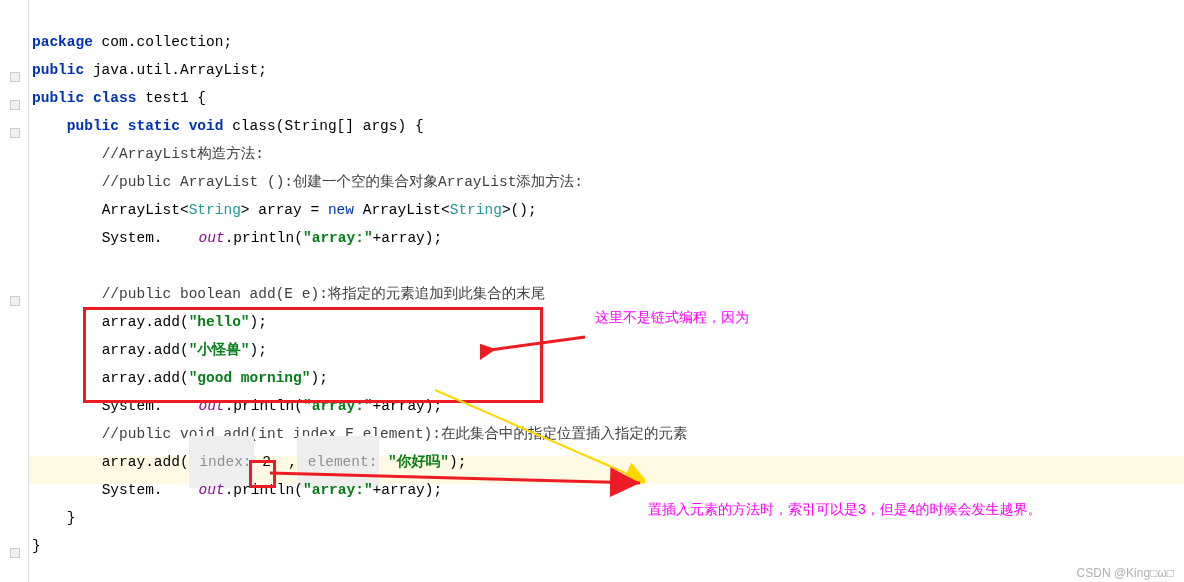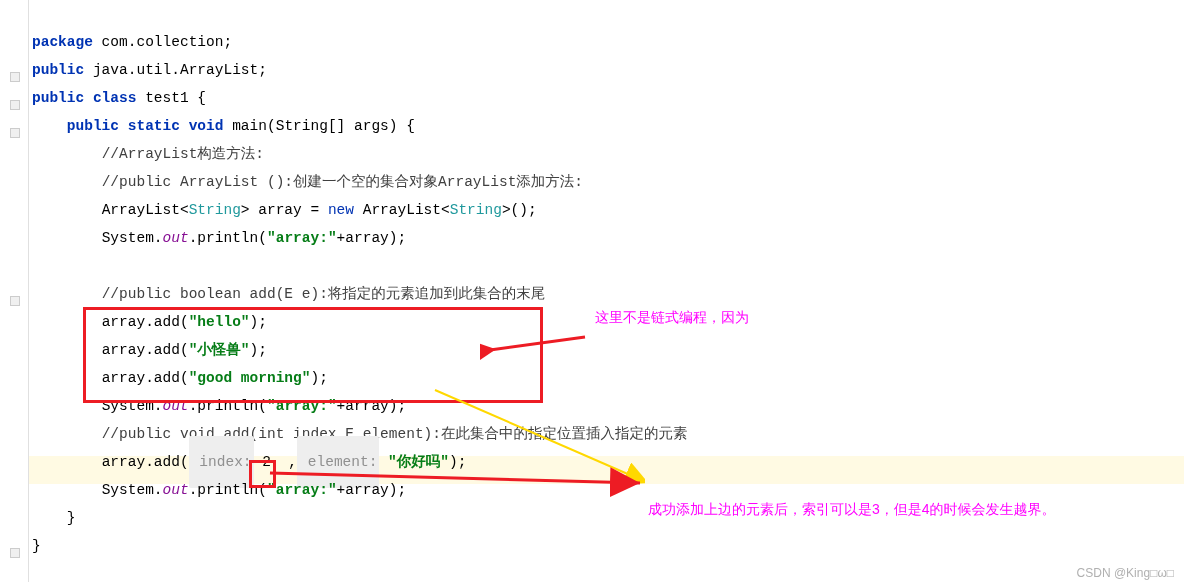--- a/index.html
+++ b/index.html
@@ -35,21 +35,21 @@
     left: 32px;
     top: 0;
     white-space: pre;
     line-height: 28px;
   }
   .kw { color: #0033b3; font-weight: bold; }
   .ital-comment { color: #404040; }
   .str { color: #067d17; font-weight: bold; }
   .new { color: #0033b3; font-weight: normal; }
   .diamond { color:#20999d; }
-  .purple { color:#871094; font-style: italic; }
+  .purple { color:#871094; font-style: italic; margin-left: 36px; }
   .hint { color:#909090; font-style: normal; background:#eeeeee; padding:18px 2px; border-radius:2px;}
   .hl-line {
     position:absolute;
     left:0; right:0;
     height:28px;
     background:#fffae3;
     top: 456px;
     z-index:-1;
   }
   .red-box {
@@ -101,21 +101,21 @@
   <div class="marker" style="top:296px;"></div>
   <div class="marker" style="top:548px;"></div>
 </div>
 
 <div class="hl-line"></div>
 
 <div class="code">
 <span><span class="kw">package</span><span> com.collection;</span></span>
 <span><span class="kw">public</span><span> java.util.ArrayList;</span></span>
 <span><span class="kw">public</span> <span class="kw">class</span><span> test1 {</span></span>
-<span>    <span class="kw">public</span> <span class="kw">static</span> <span class="kw">void</span><span> main(String[] args) {</span></span>
+<span>    <span class="kw">public</span> <span class="kw">static</span> <span class="kw">void</span><span> class(String[] args) {</span></span>
 <span>        <span class="ital-comment">//ArrayList构造方法:</span></span>
 <span>        <span class="ital-comment">//public ArrayList ():创建一个空的集合对象ArrayList添加方法:</span></span>
 <span>        <span>ArrayList&lt;</span><span class="diamond">String</span><span>&gt; array = </span><span class="new">new</span><span> ArrayList&lt;</span><span class="diamond">String</span><span>&gt;();</span></span>
 <span>        <span>System.</span><span class="purple">out</span><span>.println(</span><span class="str">"array:"</span><span>+array);</span></span>
 <span> </span>
 <span>        <span class="ital-comment">//public boolean add(E e):将指定的元素追加到此集合的末尾</span></span>
 <span>        <span>array.add(</span><span class="str">"hello"</span><span>);</span></span>
 <span>        <span>array.add(</span><span class="str">"小怪兽"</span><span>);</span></span>
 <span>        <span>array.add(</span><span class="str">"good morning"</span><span>);</span></span>
 <span>        <span>System.</span><span class="purple">out</span><span>.println(</span><span class="str">"array:"</span><span>+array);</span></span>
@@ -155,16 +155,16 @@
     </defs>
   <line x1="10" y1="8" x2="380" y2="18" stroke="#ed1c24" stroke-width="3" marker-end="url(#ah2)"></line>
 </svg>
 
 <div class="annot" style="left:595px; top:308px;">
   <span>这里不是链式编程，因为</span><br>
 </div>
 
 <div class="annot" style="left:648px; top:480px;">
   <br>
-  <span>成功添加上边的元素后，索引可以是3，但是4的时候会发生越界。</span>
+  <span>置插入元素的方法时，索引可以是3，但是4的时候会发生越界。</span>
 </div>
 
 <div class="footer">CSDN @King□ω□</div>
 
 </body></html>

